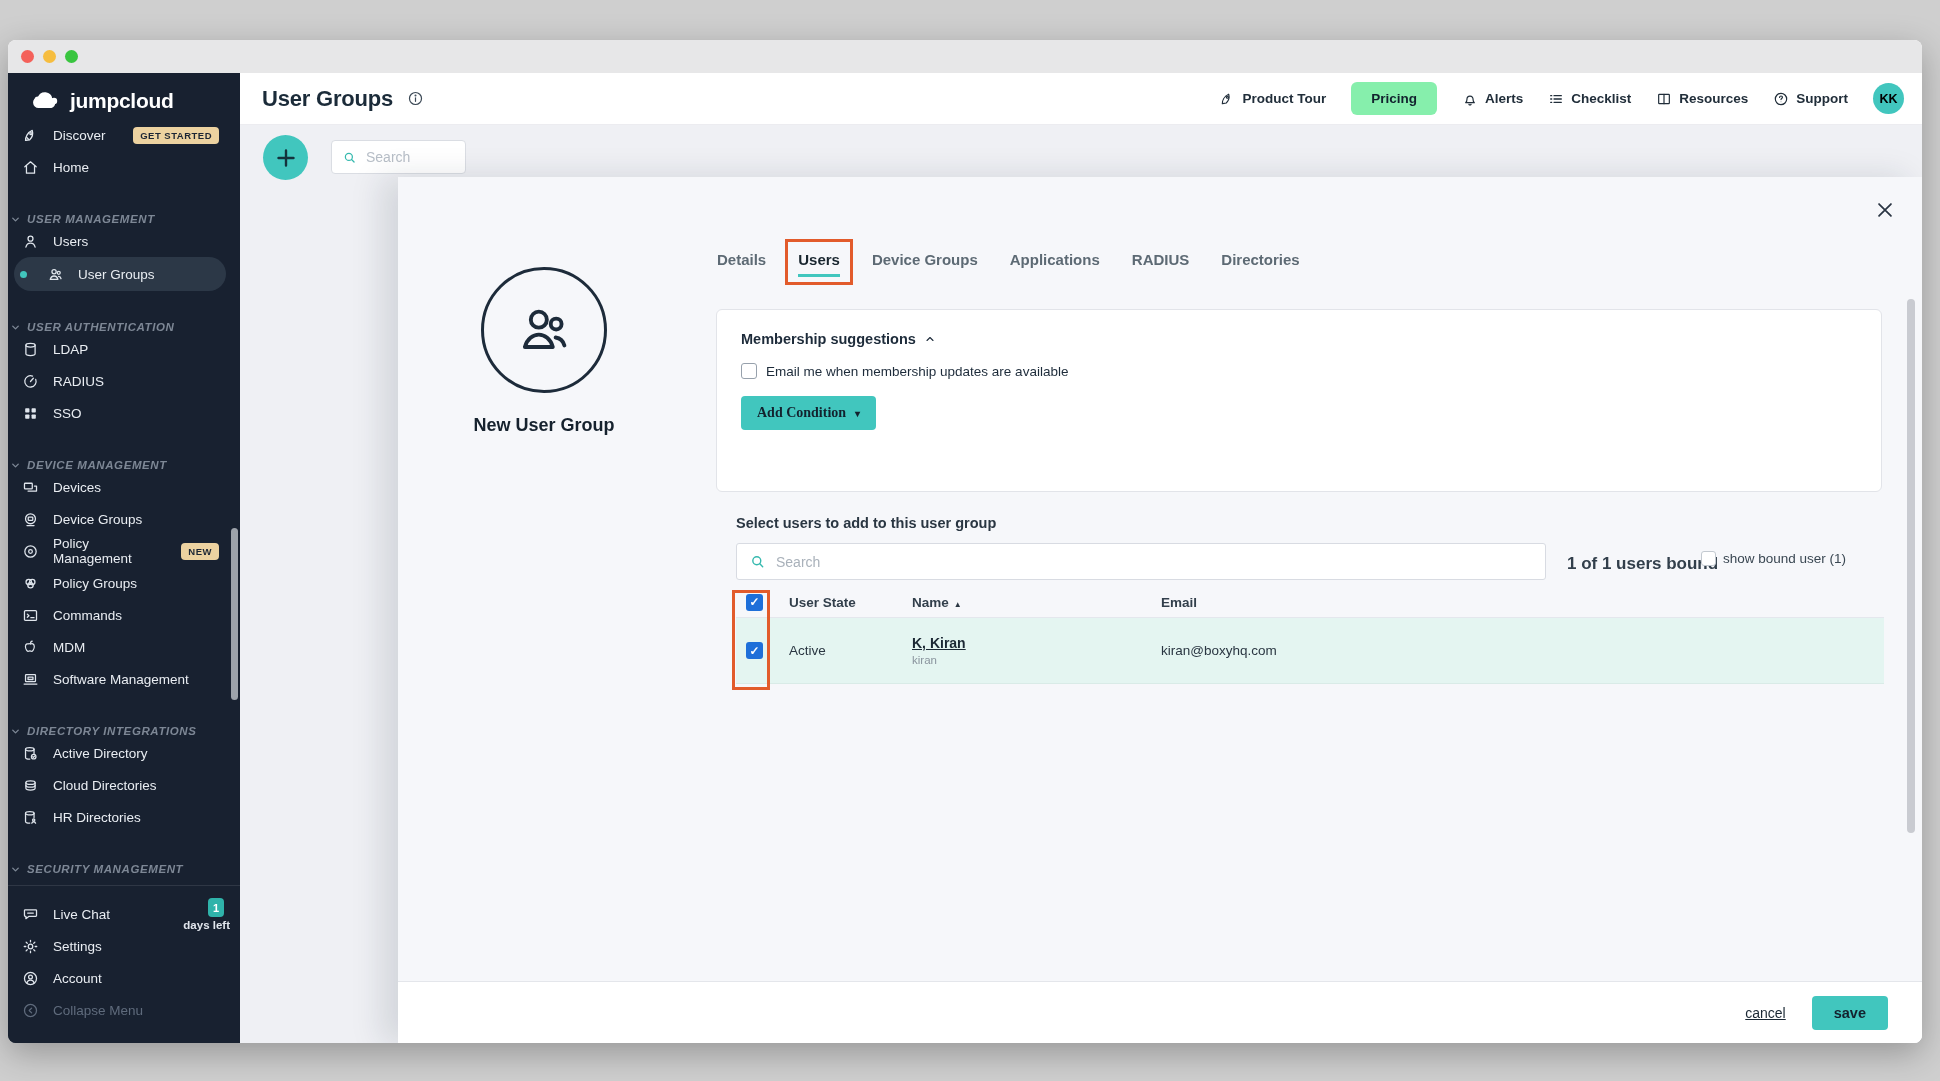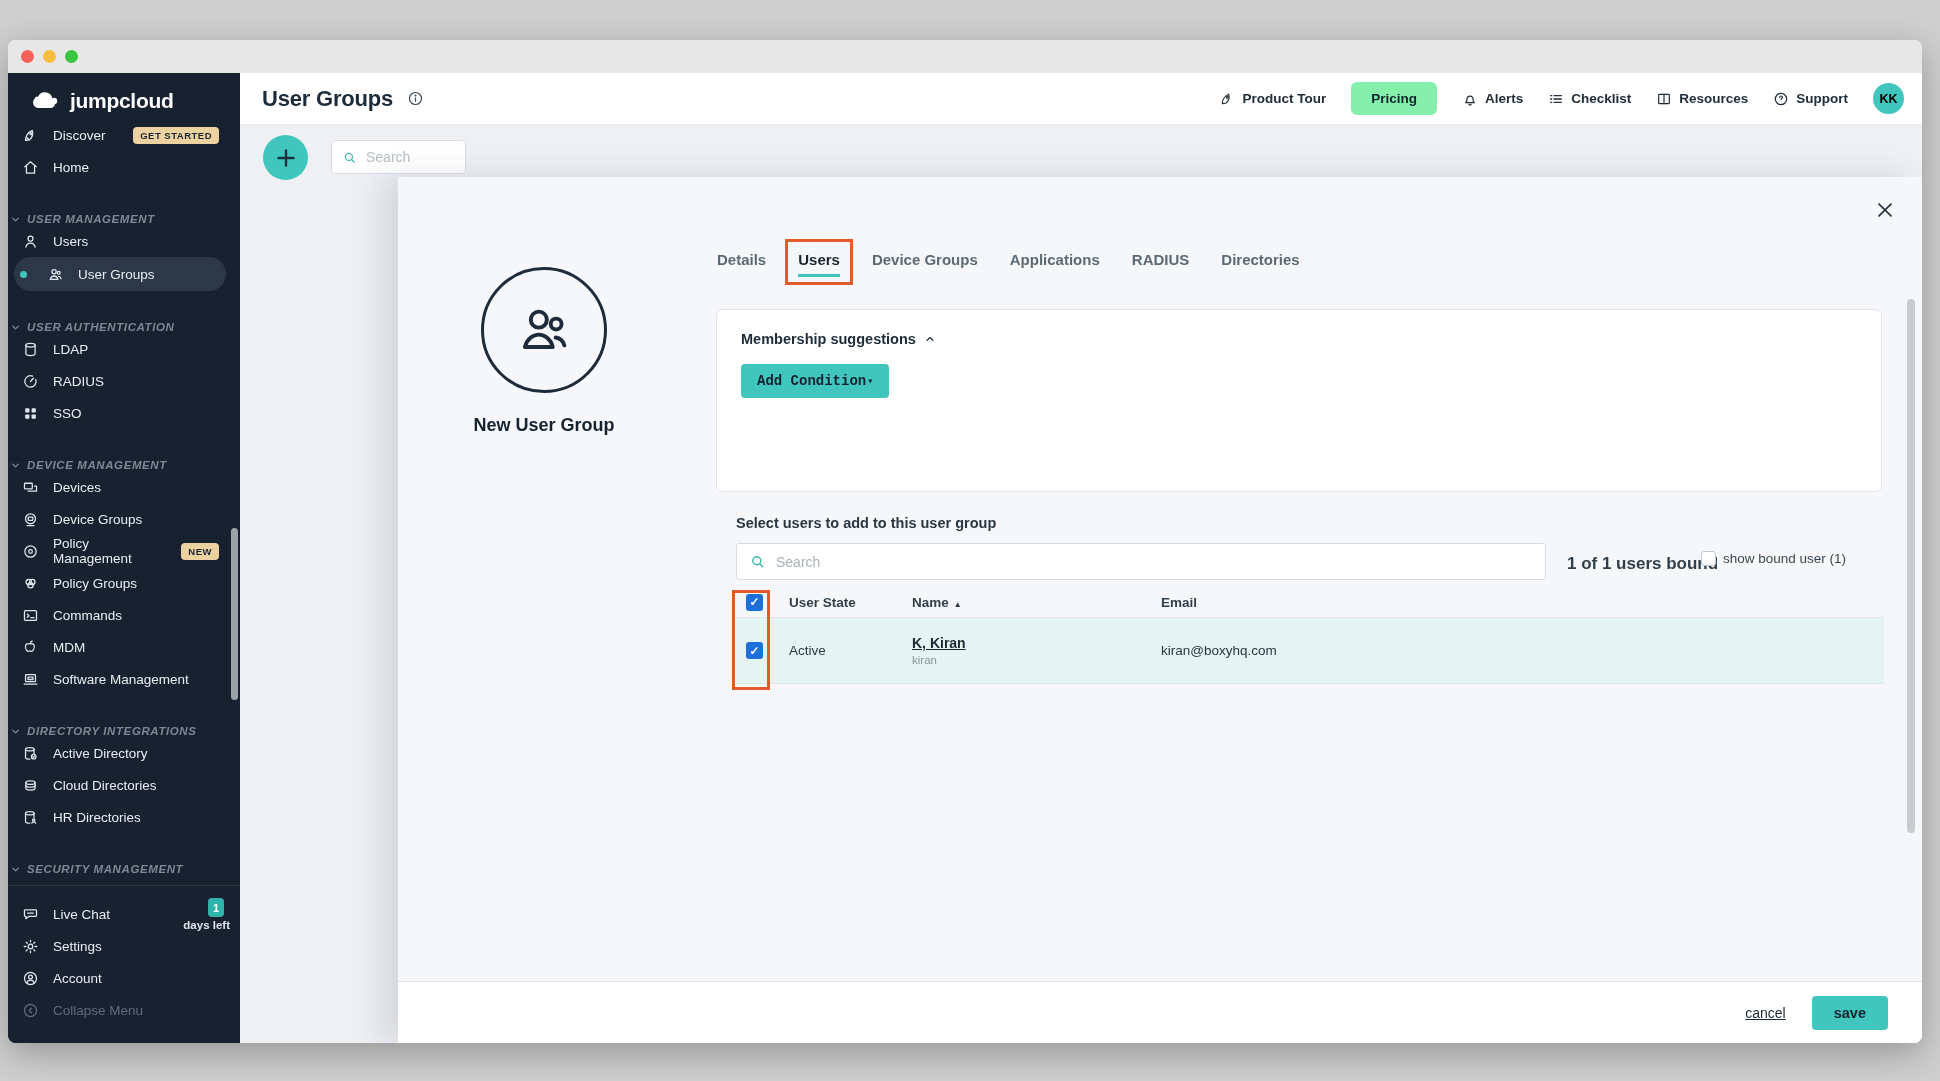--- a/index.html
+++ b/index.html
@@ -97,23 +97,23 @@
 
   .card{ position:absolute; left:318px; top:132px; width:1166px; height:183px; background:#fff;
     border:1px solid #e2e4e9; border-radius:6px; padding:21px 24px; }
   .card-title{ display:flex; align-items:center; gap:8px; font-size:14.5px; font-weight:bold;
     color:#1d2b3a; cursor:pointer; width:fit-content; }
   .card-title .chev{ width:12px; height:12px; color:#1d2b3a; }
   .card-desc{ margin-top:16px; font-size:13.5px; color:#42505c; }
   .card-check{ margin-top:16px; display:flex; align-items:center; gap:9px; font-size:13.5px; color:#1d2b3a; }
   .cb-empty{ width:16px; height:16px; border:1.5px solid #97a1ac; border-radius:3px; background:#fff;
     cursor:pointer; flex-shrink:0; }
-  .add-condition{ margin-top:17px; display:inline-flex; align-items:center; gap:1px;
+  .add-condition{ margin-top:17px; display:inline-flex; align-items:center; gap:9px;
     background:#41c6be; border:none; border-radius:4px; padding:9px 16px; font-size:14px;
-    font-weight:bold; color:#13222e; cursor:pointer; font-family:Liberation Mono, monospace; }
+    font-weight:bold; color:#13222e; cursor:pointer; font-family:Liberation Serif, serif; }
   .add-condition .dcaret{ font-size:10px; }
 
   .select-heading{ position:absolute; left:338px; top:338px; font-size:14.5px; font-weight:bold; color:#2a3642; }
   .user-search{ position:absolute; left:338px; top:366px; width:810px; height:37px; background:#fff;
     border:1px solid #d8dbe2; border-radius:3px; display:flex; align-items:center;
     padding-left:12px; gap:10px; }
   .user-search .sicon{ width:17px; height:17px; color:#35b9ae; flex-shrink:0; }
   .user-search input{ border:none; outline:none; font-size:14px; color:#42505c; flex:1;
     font-family:inherit; background:transparent; }
   .user-search input::placeholder{ color:#a9b1ba; }
@@ -538,20 +538,24 @@
 
           <div class="card">
             <div class="card-title">
               <span>Membership suggestions</span>
               <span class="chev">
                 <svg viewBox="0 0 24 24" fill="none" stroke="currentColor" stroke-width="2.2" stroke-linecap="round" stroke-linejoin="round">
                     <path d="M6 15l6-6 6 6"></path>
                   </svg>
               </span>
             </div>
+            <div class="card-check">
+              <span class="cb-empty"></span>
+              <span>Email me when membership updates are available</span>
+            </div>
             <button class="add-condition">
               <span>Add Condition</span>
               <span class="dcaret">▾</span>
             </button>
           </div>
 
           <div class="select-heading">Select users to add to this user group</div>
 
           <div class="user-search">
             <span class="sicon">

